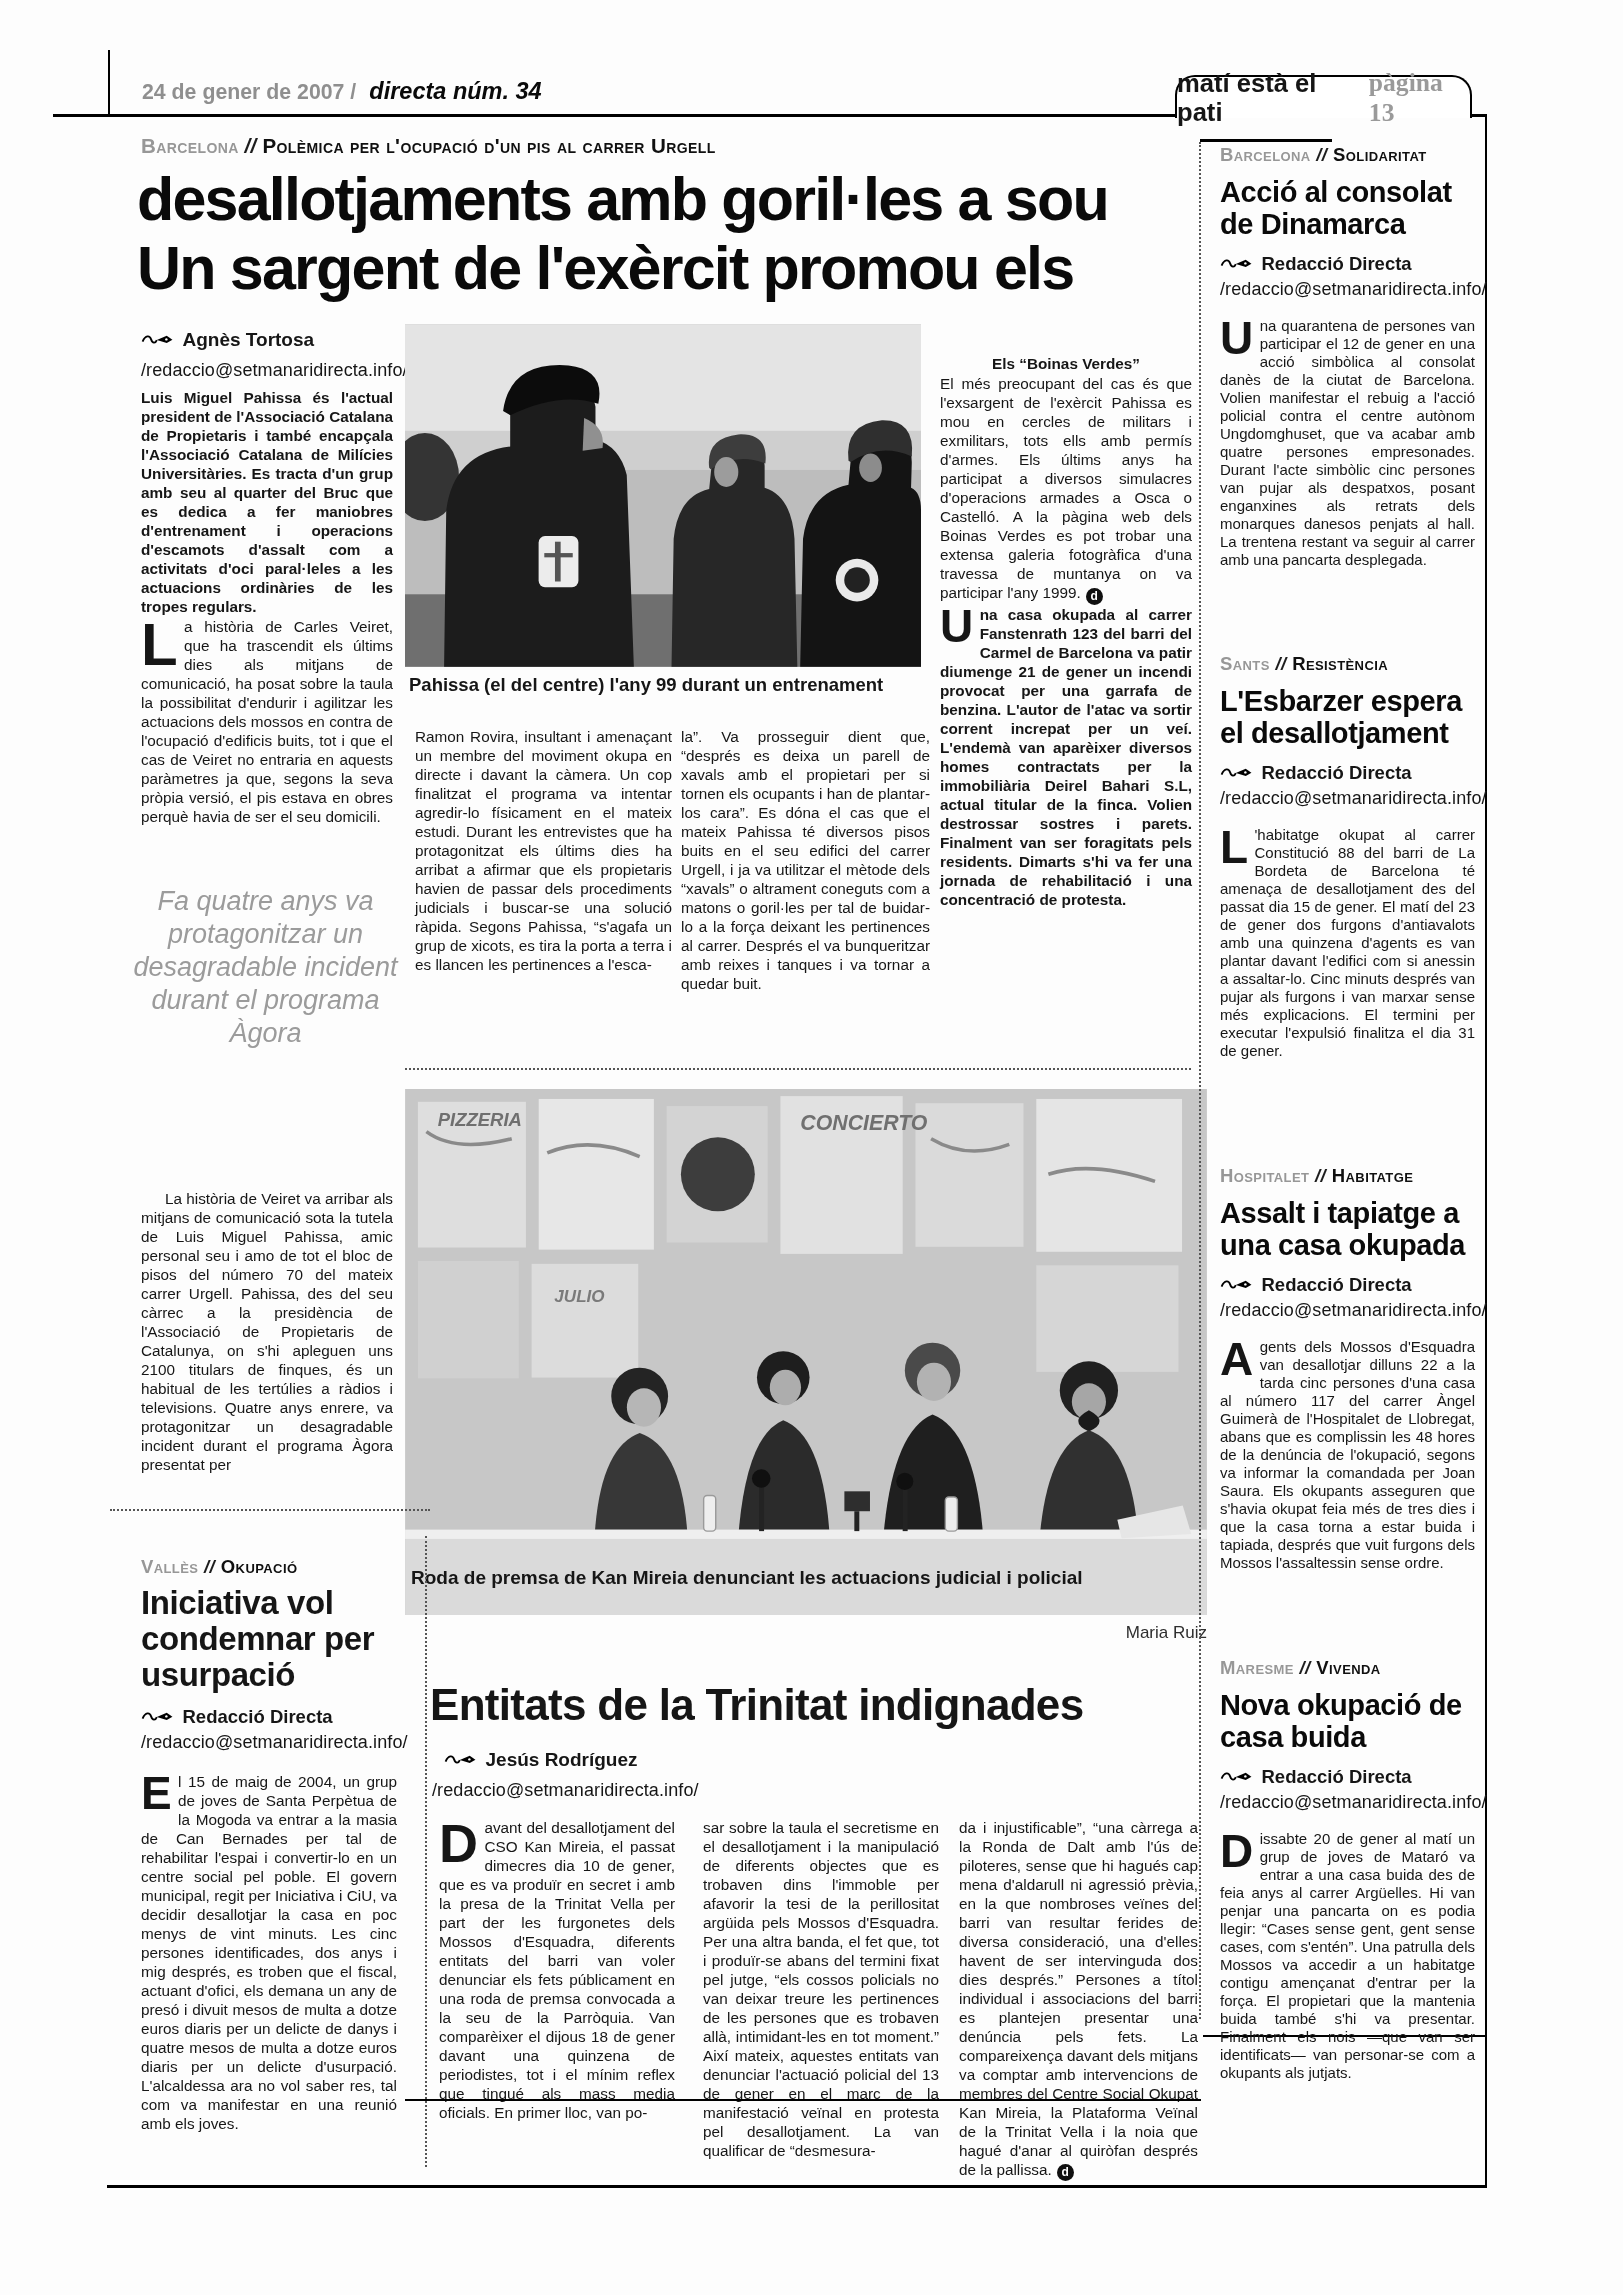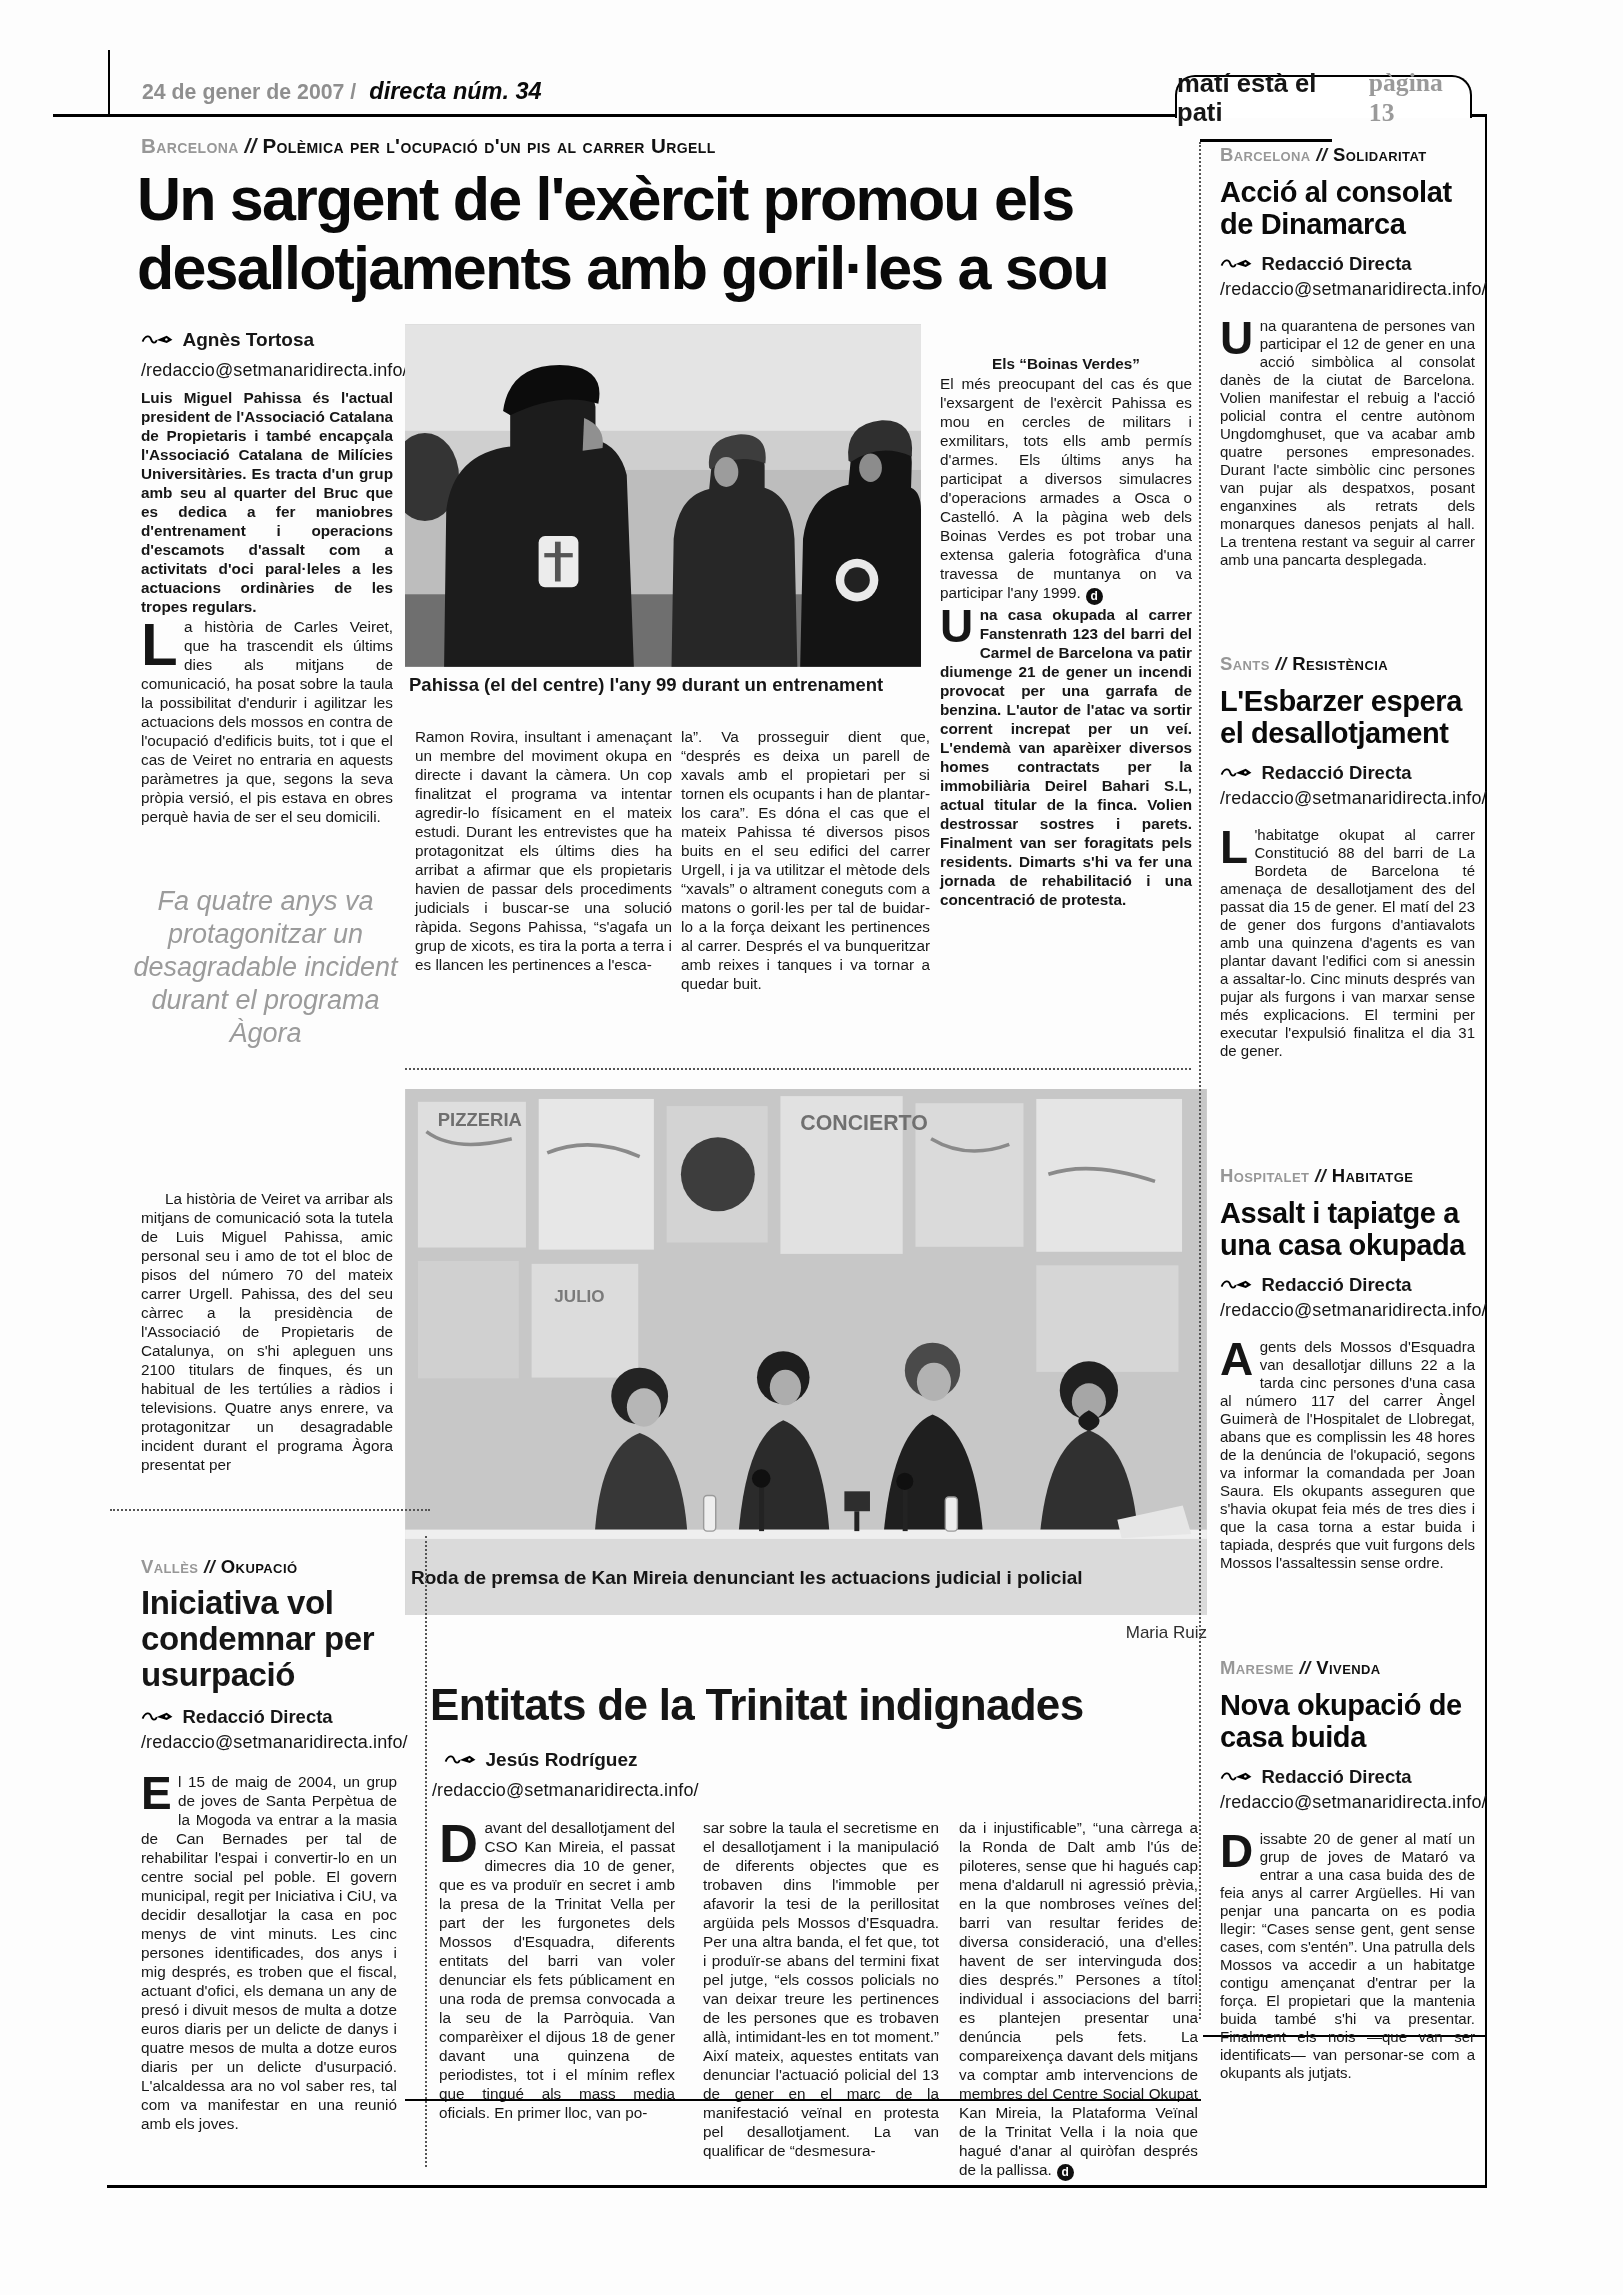--- a/index.html
+++ b/index.html
@@ -62,22 +62,22 @@
   </div>
   <div class="abs hr" style="left:53px;top:114px;width:1433px;height:2.8px;"></div>
   <div class="abs hr" style="left:1485px;top:114px;width:2.1px;height:2074px;"></div>
   <div class="abs hr" style="left:107px;top:2185px;width:1380px;height:2.8px;"></div>
 
   <div class="abs kick" style="left:141px;top:134px;">
     <span class="loc">Barcelona</span><span class="sep">//</span><span class="top">Polèmica per l'ocupació d'un pis al carrer Urgell</span>
   </div>
 
   <div class="abs h1" style="left:137px;top:165px;width:1095px;">
+    <span style="display:block;">desallotjaments amb goril·les a sou</span>
     <span style="display:block;">Un sargent de l'exèrcit promou els</span>
-    <span style="display:block;">desallotjaments amb goril·les a sou</span>
   </div>
 
   <div class="abs byl" style="left:141px;top:329px;margin:0;">
     <svg class="penicon" width="33" height="13.5" viewBox="0 0 46 19">
       <path d="M2 12 C6 3,12 3,14 9 C16 15,20 15,22 10" fill="none" stroke="#000" stroke-width="2.6"></path>
       <path d="M22 10 L36 4 L44 9.5 L36 14 Z" fill="#000"></path>
         <circle cx="35.5" cy="9" r="1.7" fill="#fff"></circle>
     </svg>
     <span>Agnès Tortosa</span>
   </div>
@@ -126,21 +126,21 @@
     <p class="bt j" style="margin:1.4px 0 0 0;">
       <span>El més preocupant del cas és que l'exsargent de l'exèrcit Pahissa es mou en cercles de militars i exmilitars, tots ells amb permís d'armes. Els últims anys ha participat a diversos simulacres d'operacions armades a Osca o Castelló. A la pàgina web dels Boinas Verdes es pot trobar una extensa galeria fotogràfica d'una travessa de muntanya on va participar l'any 1999.</span><span class="endmark">d</span>
     </p>
     <p class="bt j bold" style="margin:0;">
       <span class="dc dc-s">U</span><span>na casa okupada al carrer Fanstenrath 123 del barri del Carmel de Barcelona va patir diumenge 21 de gener un incendi provocat per una garrafa de benzina. L'autor de l'atac va sortir corrent increpat per un veí. L'endemà van aparèixer diversos homes contractats per la immobiliària Deirel Bahari S.L, actual titular de la finca. Volien destrossar sostres i parets. Finalment van ser foragitats pels residents. Dimarts s'hi va fer una jornada de rehabilitació i una concentració de protesta.</span>
     </p>
   </div>
 
   <div class="abs dot-h" style="left:405px;top:1068px;width:786px;"></div>
 
-  <div class="abs" style="left:405px;top:1089px;width:900px;height:526px;">
+  <div class="abs" style="left:405px;top:1089px;width:900px;height:526px;font-style:italic;">
     <svg width="802" height="526" viewBox="0 0 1128 740">
       <rect width="1128" height="740" fill="#c7c7c7"></rect>
       <rect x="18" y="18" width="152" height="205" fill="#dedede"></rect>
       <rect x="188" y="14" width="162" height="212" fill="#e7e7e7"></rect>
       <rect x="368" y="24" width="142" height="192" fill="#d3d3d3"></rect>
       <rect x="528" y="10" width="172" height="222" fill="#e1e1e1"></rect>
       <rect x="718" y="20" width="152" height="202" fill="#dadada"></rect>
       <rect x="888" y="14" width="205" height="215" fill="#e5e5e5"></rect>
       <rect x="18" y="242" width="142" height="165" fill="#d0d0d0"></rect>
       <rect x="178" y="246" width="150" height="160" fill="#dcdcdc"></rect>

